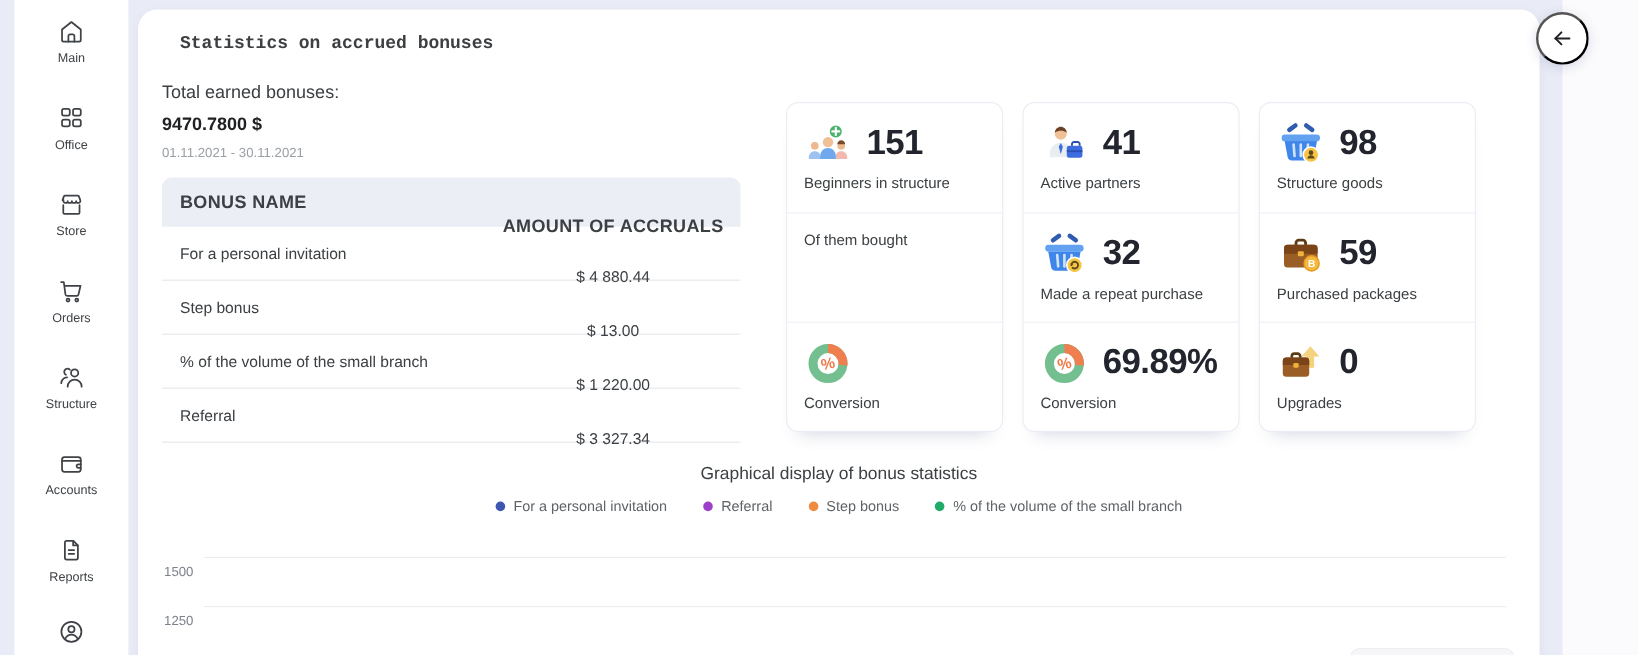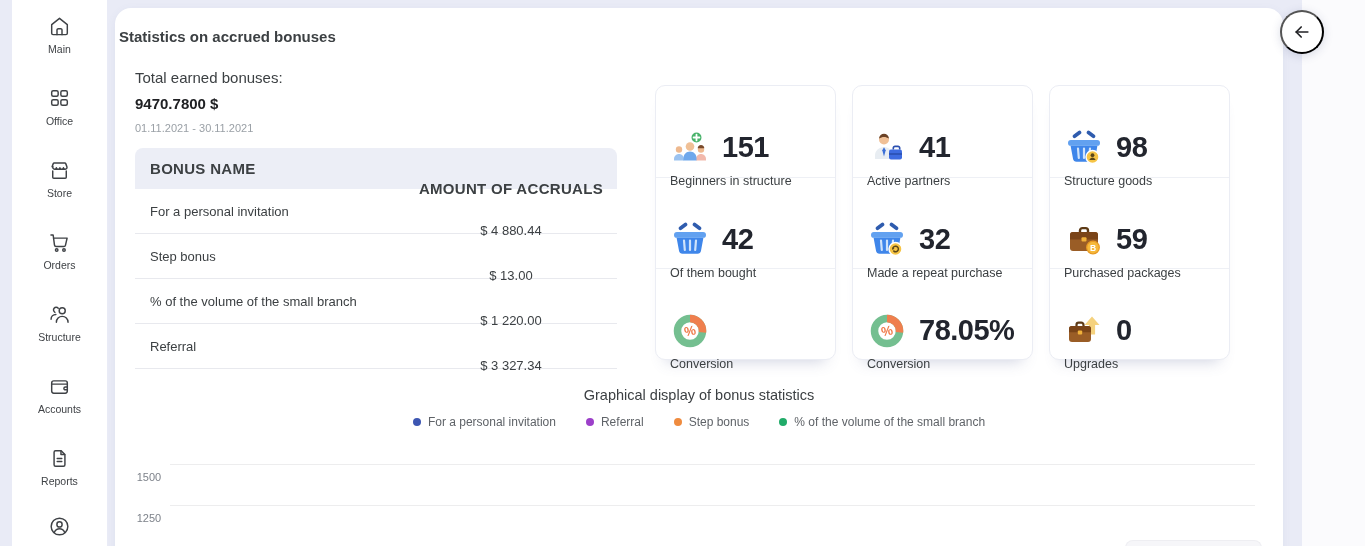--- a/index.html
+++ b/index.html
@@ -9,38 +9,38 @@
   
   .sidebar { position:absolute; left:12px; top:0; width:95px; height:546px; background:#fff; z-index:2; }
   .nav-item { position:absolute; left:0; width:95px; display:flex; flex-direction:column; align-items:center; gap:4px; cursor:pointer; }
   .nav-item svg { width:25px; height:25px; stroke:#3f4246; fill:none; stroke-width:1.4; stroke-linecap:round; stroke-linejoin:round; }
   .nav-label { font-size:10.5px; color:#3f4246; }
 
   
   .card { position:absolute; left:115px; top:8px; width:1168px; height:560px; background:#fff; border-radius:16px; box-shadow:0 2px 8px rgba(100,110,160,.08); z-index:1; }
   .card > * { position:absolute; }
 
-  .page-title { left:4px; top:20px; font-size:15px; }
+  .page-title { left:35px; top:20px; font-size:15px;font-family:Liberation Mono, monospace; }
   .total-label { left:20px; top:61px; font-size:15px; }
   .total-value { left:20px; top:87px; font-size:15px; font-weight:bold; color:#202124; }
   .period { left:20px; top:114px; font-size:11px; color:#9aa0a6; }
 
   
   .bonus-table { left:20px; top:140px; width:482px; }
   .t-head { display:flex; align-items:center; height:41px; background:#eceef6; border-radius:8px 8px 0 0; font-size:15px; font-weight:bold; letter-spacing:.3px; color:#3c4043; }
   .t-row { display:flex; align-items:center; height:45px; border-bottom:1px solid #e8e9ee; font-size:13px; }
   .c-name { width:56%; padding-left:15px; }
   .c-amount { width:44%; text-align:center;margin-top:39px; }
 
   
   .stats-grid { left:540px; top:77px; display:flex; gap:16px; }
   .stats-col { width:181px; background:#fff; border:1px solid #ebedf4; border-radius:10px; box-shadow:0 12px 14px -11px rgba(90,100,150,.3); }
   .stat-cell { height:91px; padding:11px 14px 0 14px; }
   .stat-cell + .stat-cell { border-top:1px solid #eef0f5; }
-  .stat-top { display:flex; align-items:center; gap:12px; height:45px;margin-top:28px; }
+  .stat-top { display:flex; align-items:center; gap:12px; height:45px; }
   .stat-top svg { width:40px; height:40px; flex:0 0 40px; }
   .stat-value { font-size:29px; font-weight:700; color:#22252e; letter-spacing:-.5px; }
   .stat-label { margin-top:4px; font-size:12.5px; color:#3c4043; }
 
   
   .chart-title { left:0; top:379px; width:100%; text-align:center; font-size:14.5px; }
   .legend { left:0; top:407px; width:100%; display:flex; justify-content:center; gap:30px; }
   .legend-item { display:flex; align-items:center; gap:7px; font-size:12px; color:#5f6368; cursor:pointer; }
   .legend-dot { width:8px; height:8px; border-radius:50%; }
   .y-tick { left:20px; width:28px; text-align:center; font-size:11px; color:#7d828a;margin-top:13px; }
@@ -165,30 +165,20 @@
             <circle cx="20" cy="18.5" r="4.3" fill="#f0c096"></circle>
               <path d="M13.5 32.5v-2.6c0-3.6 2.9-6.5 6.5-6.5s6.5 2.9 6.5 6.5v2.6z" fill="#6fa8ec"></path>
             <circle cx="26.5" cy="9.5" r="5.8" fill="#49b36b" stroke="#fff" stroke-width="1.6"></circle>
               <path d="M26.5 6.6v5.8M23.6 9.5h5.8" stroke="#fff" stroke-width="1.8" stroke-linecap="round"></path>
           </svg>
           <span class="stat-value">151</span>
         </div>
         <div class="stat-label">Beginners in structure</div>
       </div>
       <div class="stat-cell">
-        <div class="stat-top">
-          <svg viewBox="0 0 40 40">
-            <rect x="8" y="4.5" width="10" height="3.8" rx="1.9" fill="#2f5cae" transform="rotate(-36 13 6.4)"></rect>
-              <rect x="22" y="4.5" width="10" height="3.8" rx="1.9" fill="#2f5cae" transform="rotate(36 27 6.4)"></rect>
-            <path d="M6.5 17.5h27L31 30.8a3.6 3.6 0 0 1-3.5 2.9h-15A3.6 3.6 0 0 1 9 30.8z" fill="#3f86ea"></path>
-            <rect x="4" y="12" width="32" height="5.8" rx="2.9" fill="#62a1f0"></rect>
-            <path d="M14 20.5l.8 9.5M20 20.5v9.5M26 20.5l-.8 9.5" stroke="#cfe3fb" stroke-width="2.2" stroke-linecap="round"></path>
-          </svg>
-          <span class="stat-value">42</span>
-        </div>
         <div class="stat-label">Of them bought</div>
       </div>
       <div class="stat-cell">
         <div class="stat-top">
           <svg viewBox="0 0 40 40">
             <circle cx="20" cy="20" r="12.5" fill="none" stroke="#74bf90" stroke-width="7.5"></circle>
             <circle cx="20" cy="20" r="12.5" fill="none" stroke="#ef7f4e" stroke-width="7.5" stroke-dasharray="21 57.5" transform="rotate(-90 20 20)"></circle>
             <text x="20" y="24.5" text-anchor="middle" font-size="13" font-weight="bold" fill="#ef7a49" transform="rotate(-12 20 20)">%</text>
           </svg>
         </div>
@@ -228,21 +218,21 @@
         </div>
         <div class="stat-label">Made a repeat purchase</div>
       </div>
       <div class="stat-cell">
         <div class="stat-top">
           <svg viewBox="0 0 40 40">
             <circle cx="20" cy="20" r="12.5" fill="none" stroke="#74bf90" stroke-width="7.5"></circle>
             <circle cx="20" cy="20" r="12.5" fill="none" stroke="#ef7f4e" stroke-width="7.5" stroke-dasharray="21 57.5" transform="rotate(-90 20 20)"></circle>
             <text x="20" y="24.5" text-anchor="middle" font-size="13" font-weight="bold" fill="#ef7a49" transform="rotate(-12 20 20)">%</text>
           </svg>
-          <span class="stat-value">78.05%</span>
+          <span class="stat-value">69.89%</span>
         </div>
         <div class="stat-label">Conversion</div>
       </div>
     </div>
 
     <div class="stats-col">
       <div class="stat-cell">
         <div class="stat-top">
           <svg viewBox="0 0 40 40">
             <rect x="8" y="4.5" width="10" height="3.8" rx="1.9" fill="#2f5cae" transform="rotate(-36 13 6.4)"></rect>

